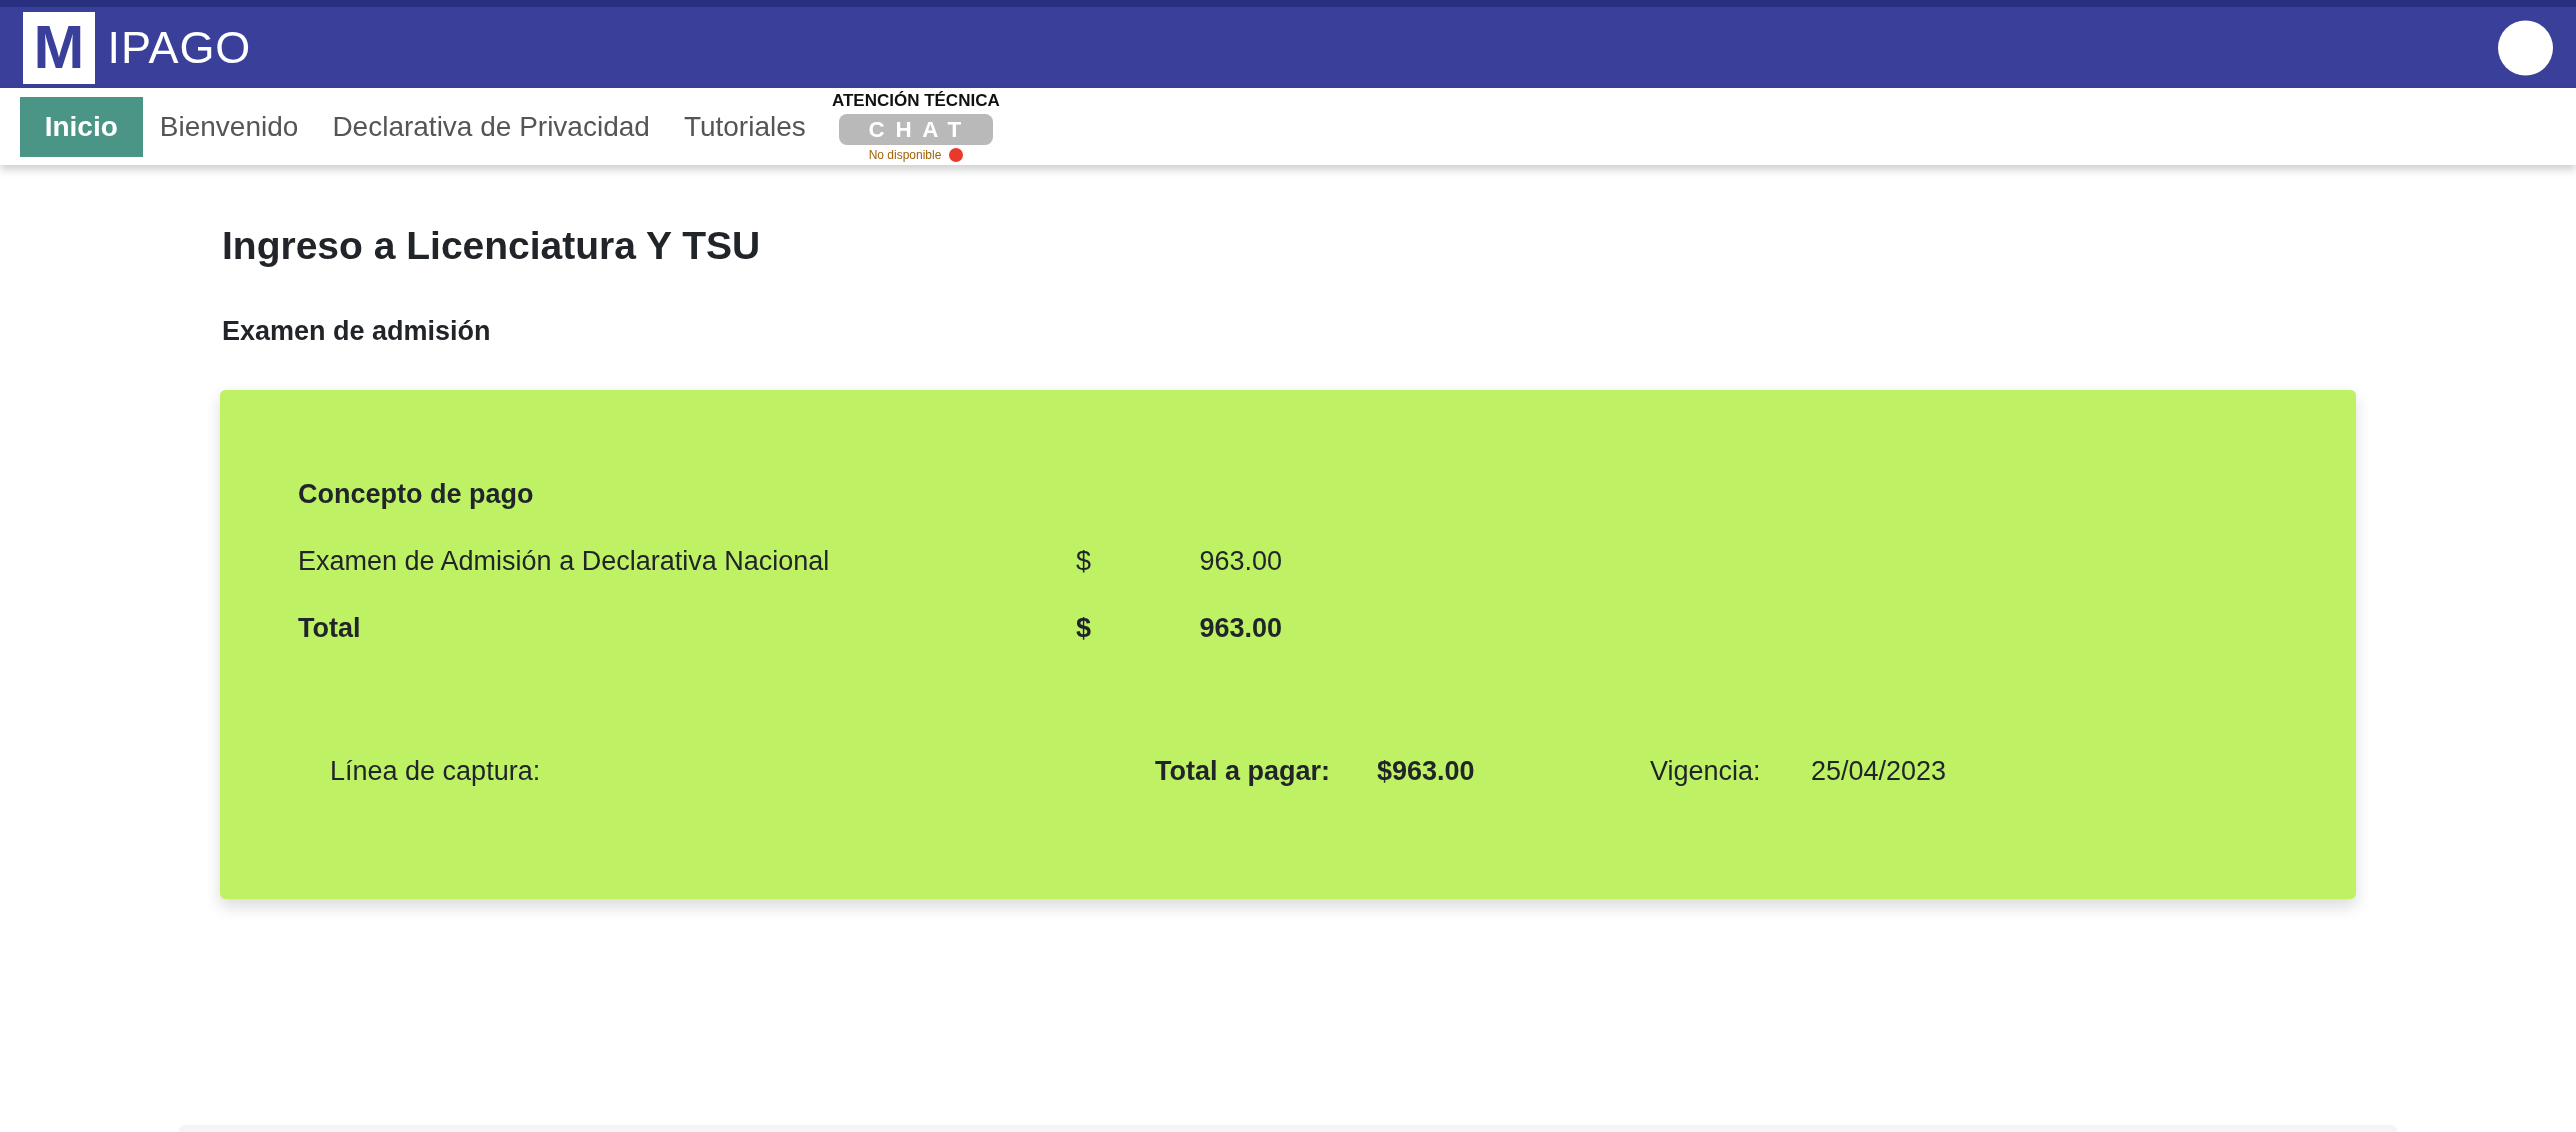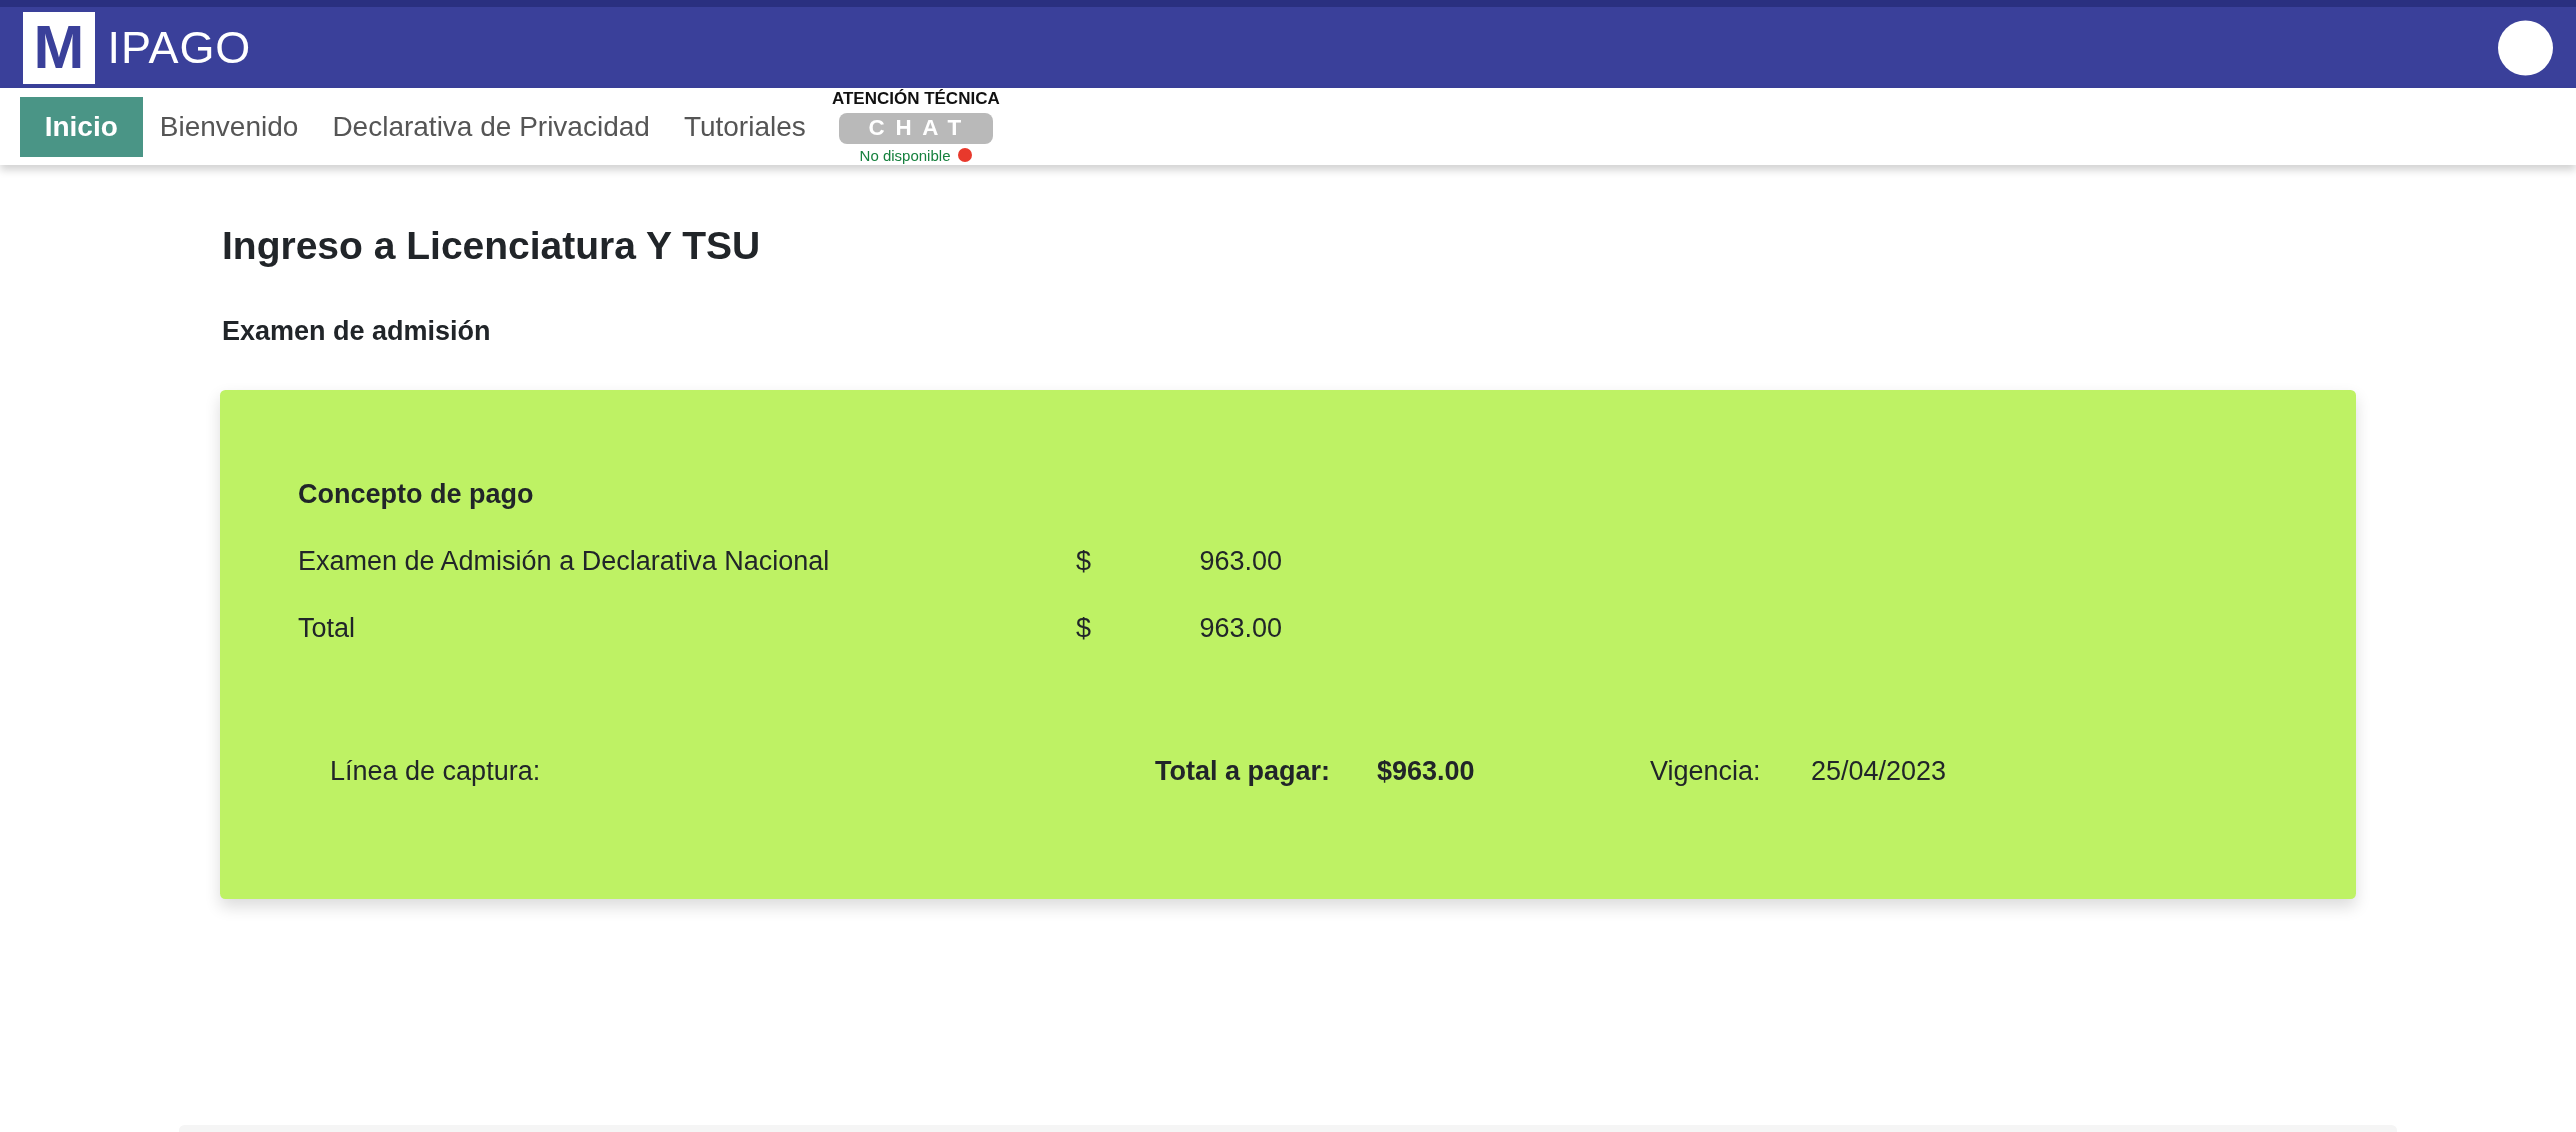--- a/index.html
+++ b/index.html
@@ -98,22 +98,22 @@
     border-radius: 8px;
     color: #ffffff;
     font-weight: 700;
     font-size: 22.4px;
     letter-spacing: 10.7px;
     text-align: center;
     padding: 2.7px 0 2.7px 9px;
     margin: 3.6px 0 2.7px 0;
   }
   .chat-status {
-    font-size: 15px;
-    color: #15803d;
+    font-size: 12px;
+    color: #a16207;
     display: flex;
     align-items: center;
     gap: 7.2px;
     white-space: nowrap;
     justify-content: center;
   }
   .status-dot {
     width: 14.3px; height: 14.3px;
     border-radius: 50%;
     background: #e8392c;
@@ -159,21 +159,21 @@
   }
   .panel-heading { font-weight: 700; }
   .pay-row {
     display: flex;
     margin-top: 36px;
     align-items: baseline;
   }
   .pay-row .concept { width: 778px; }
   .pay-row .currency { width: 54px; }
   .pay-row .amount { width: 152px; text-align: right; }
-  .total-row { font-weight: 400; }
+  .total-row { font-weight: 700; }
   .capture-row {
     position: relative;
     margin-top: 112px;
     height: 38px;
   }
   .capture-row span { position: absolute; white-space: nowrap; }
   .linea-label { left: 32px; }
   .tap-label  { left: 857px;  font-weight: 700; }
   .tap-value  { left: 1079px; font-weight: 700; }
   .vig-label  { left: 1352px; }

